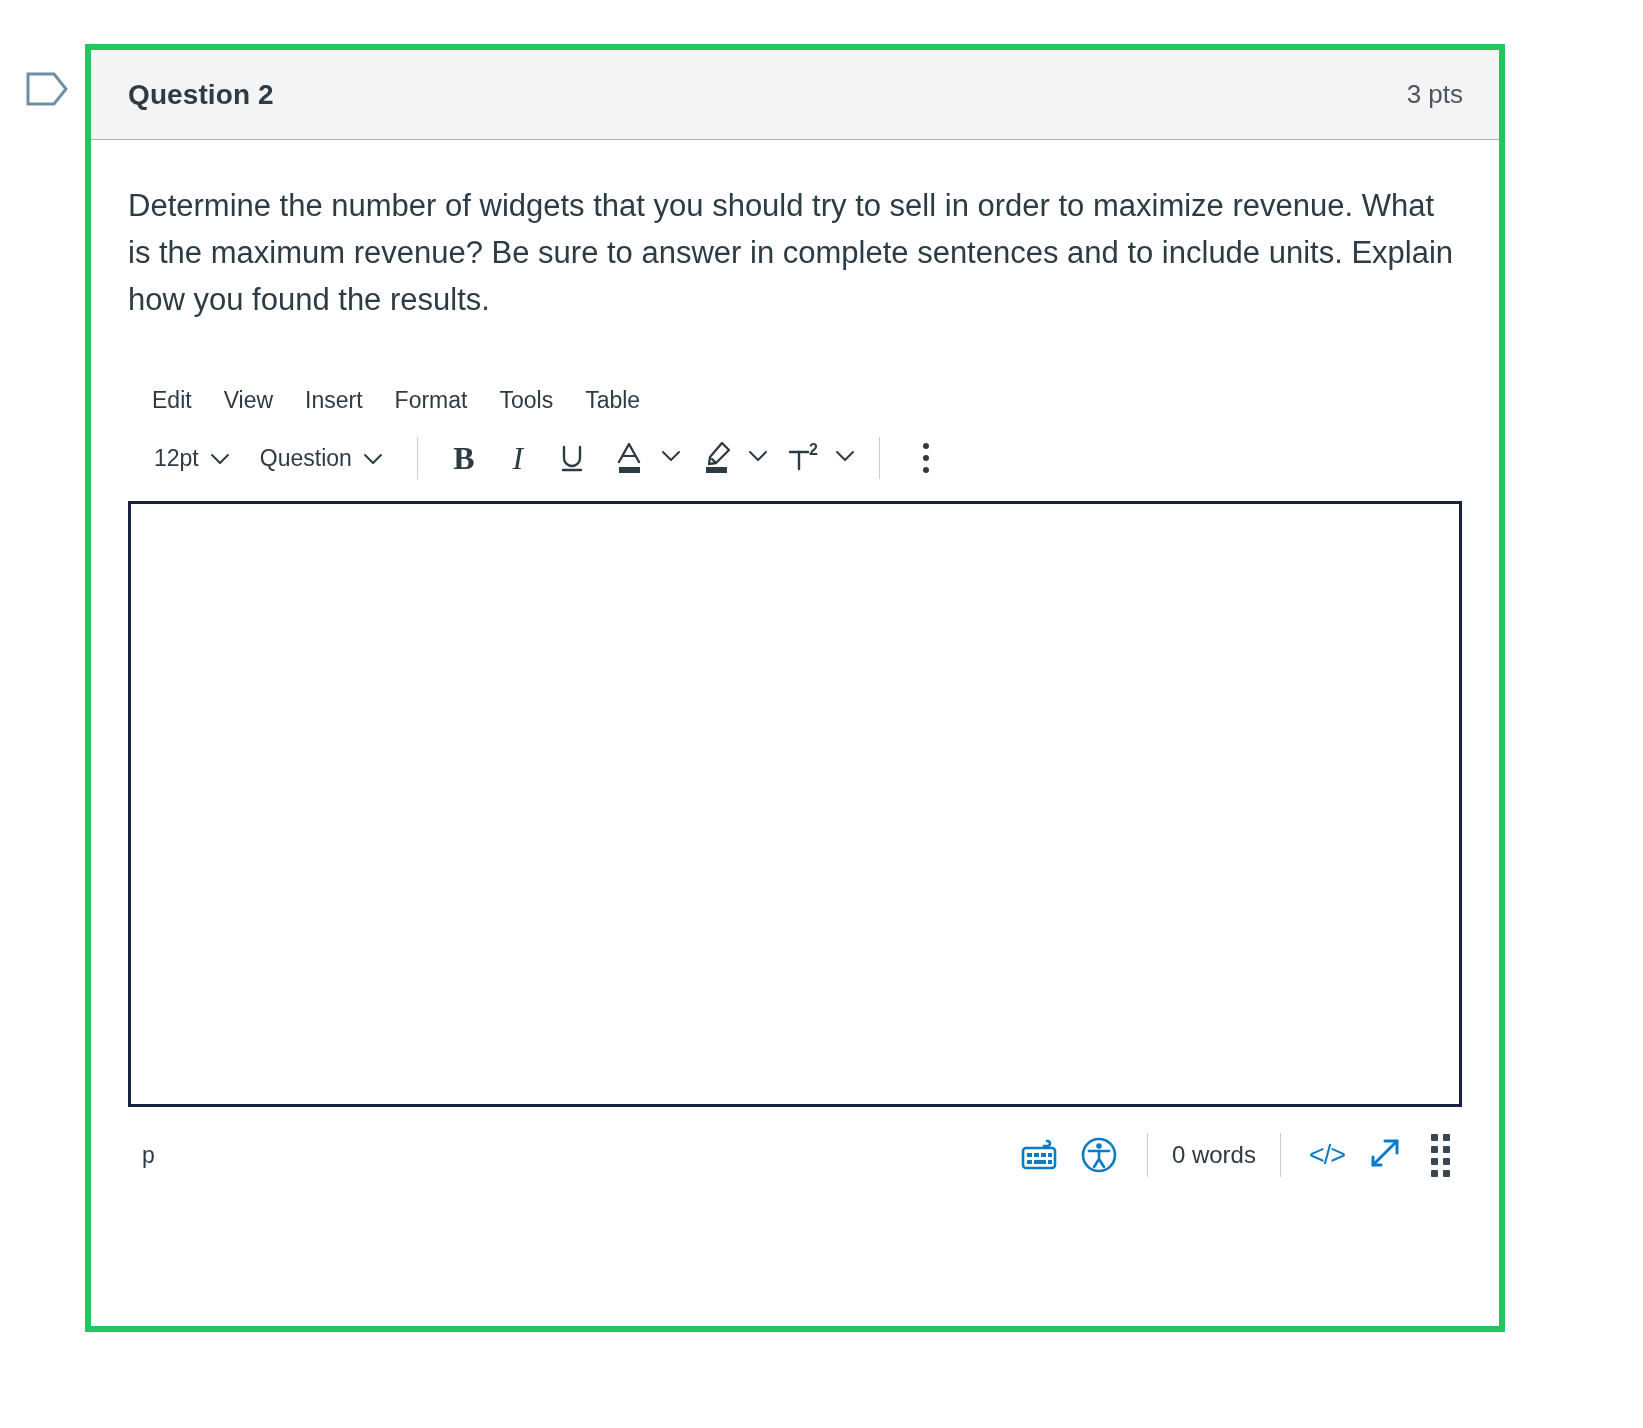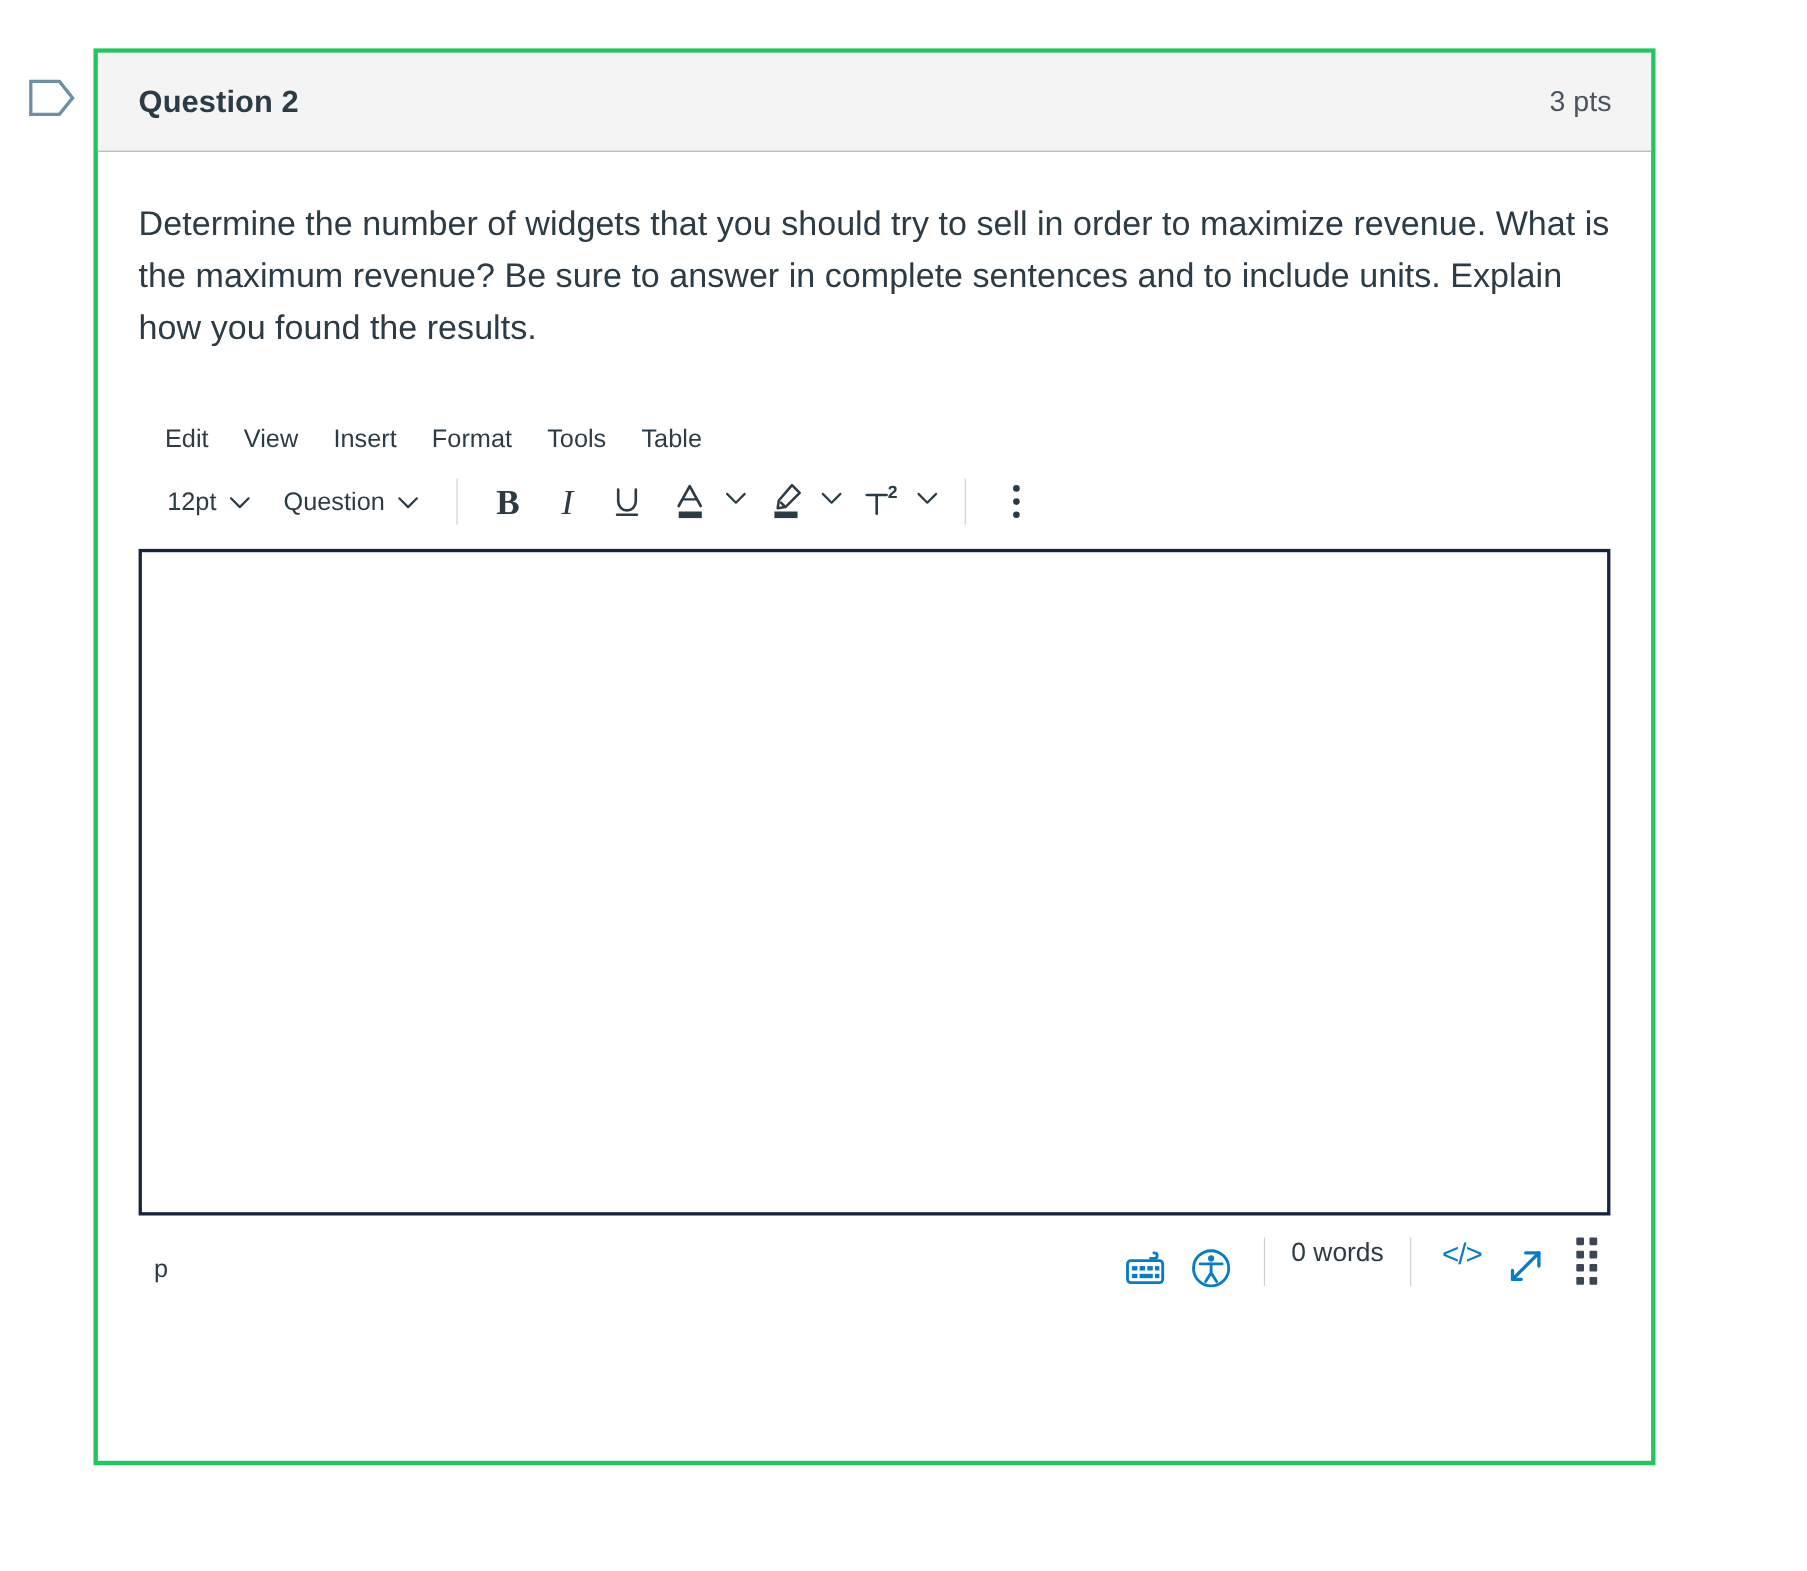--- a/index.html
+++ b/index.html
@@ -21,21 +21,21 @@
     left: 25px; top: 68px;
     width: 46px; height: 42px;
   }
 
   
   .q-card {
     position: absolute;
     left: 85px; top: 44px;
     width: 1420px;
     height: 1288px;
-    border: 4px solid #22c55e;
+    border: 6px solid #22c55e;
     background: #ffffff;
   }
   .q-header {
     height: 90px;
     background: #f4f4f4;
     border-bottom: 1px solid #aeaeae;
     display: flex;
     align-items: center;
     justify-content: space-between;
     padding: 0 36px 0 37px;
@@ -141,21 +141,21 @@
     padding: 0 6px 0 14px;
   }
   .status-path {
     font-size: 23px;
     color: #2d3b45;
     cursor: pointer;
   }
   .status-right {
     margin-left: auto;
     display: flex;
-    align-items: flex-start;
+    align-items: center;
     gap: 2px;
   }
   .st-btn {
     width: 56px; height: 56px;
     display: flex; align-items: center; justify-content: center;
     cursor: pointer;
   }
   .st-sep {
     width: 1px; height: 44px;
     background: #c7cdd1;

